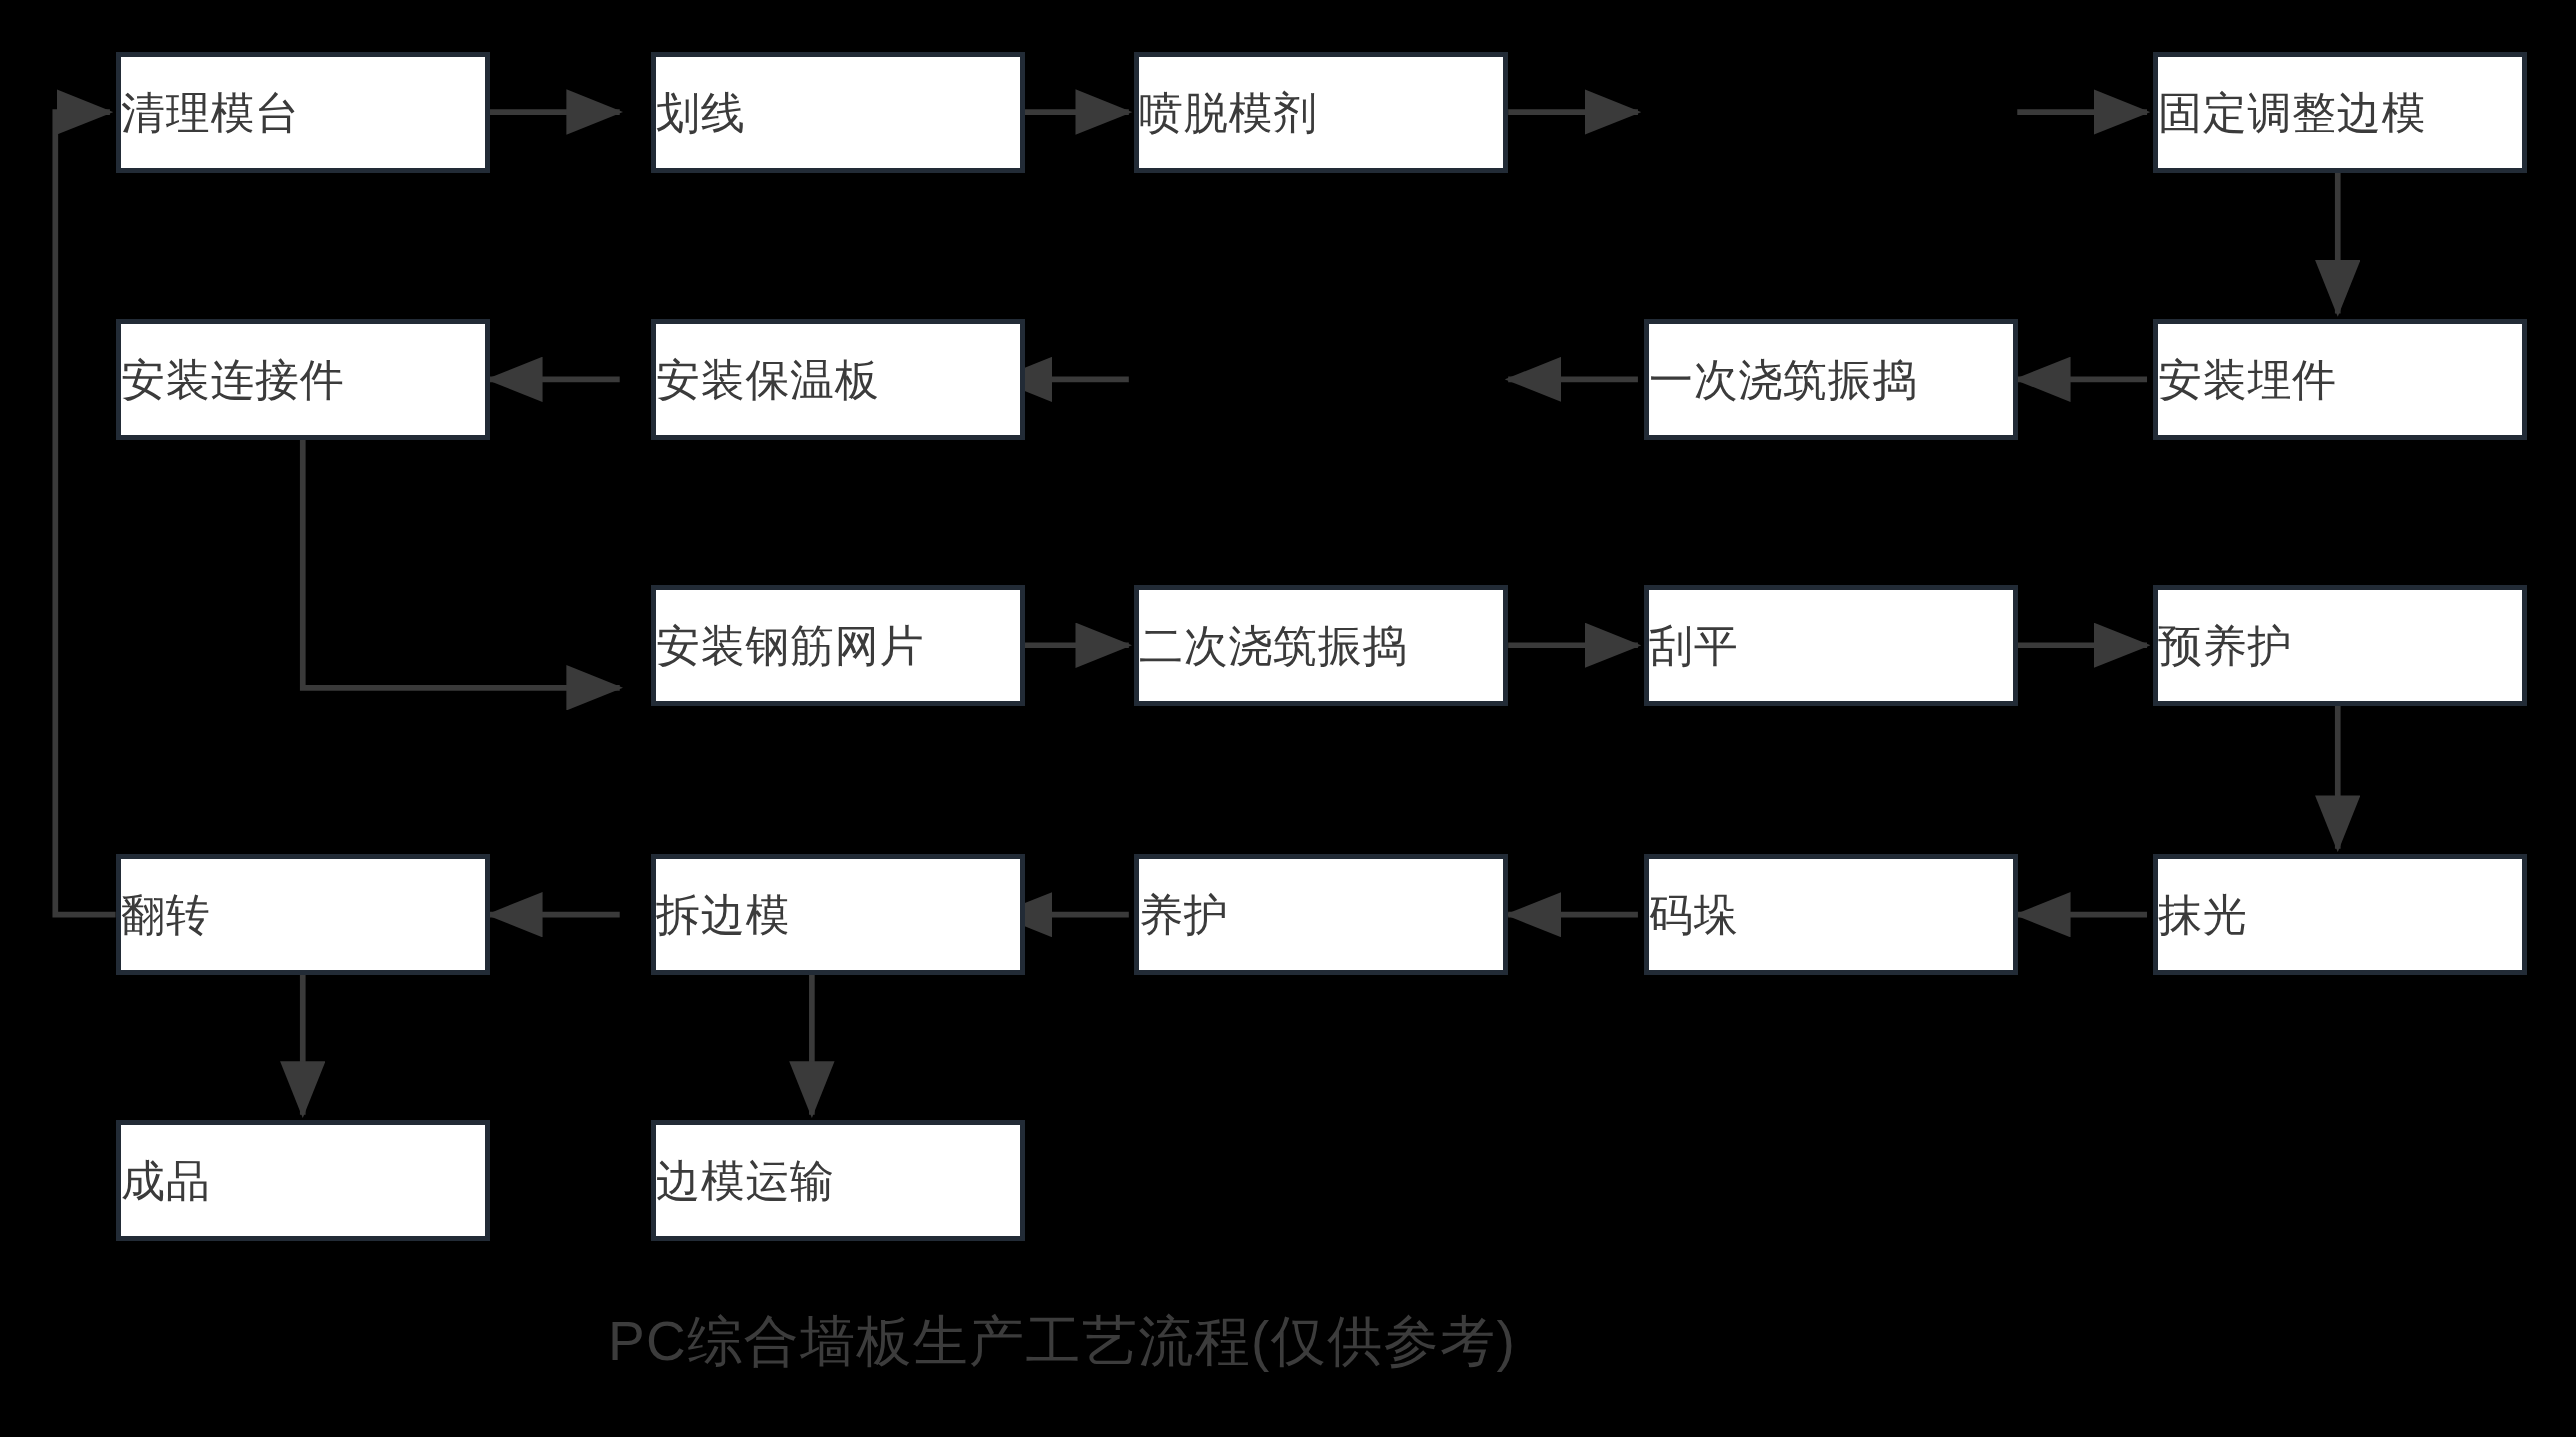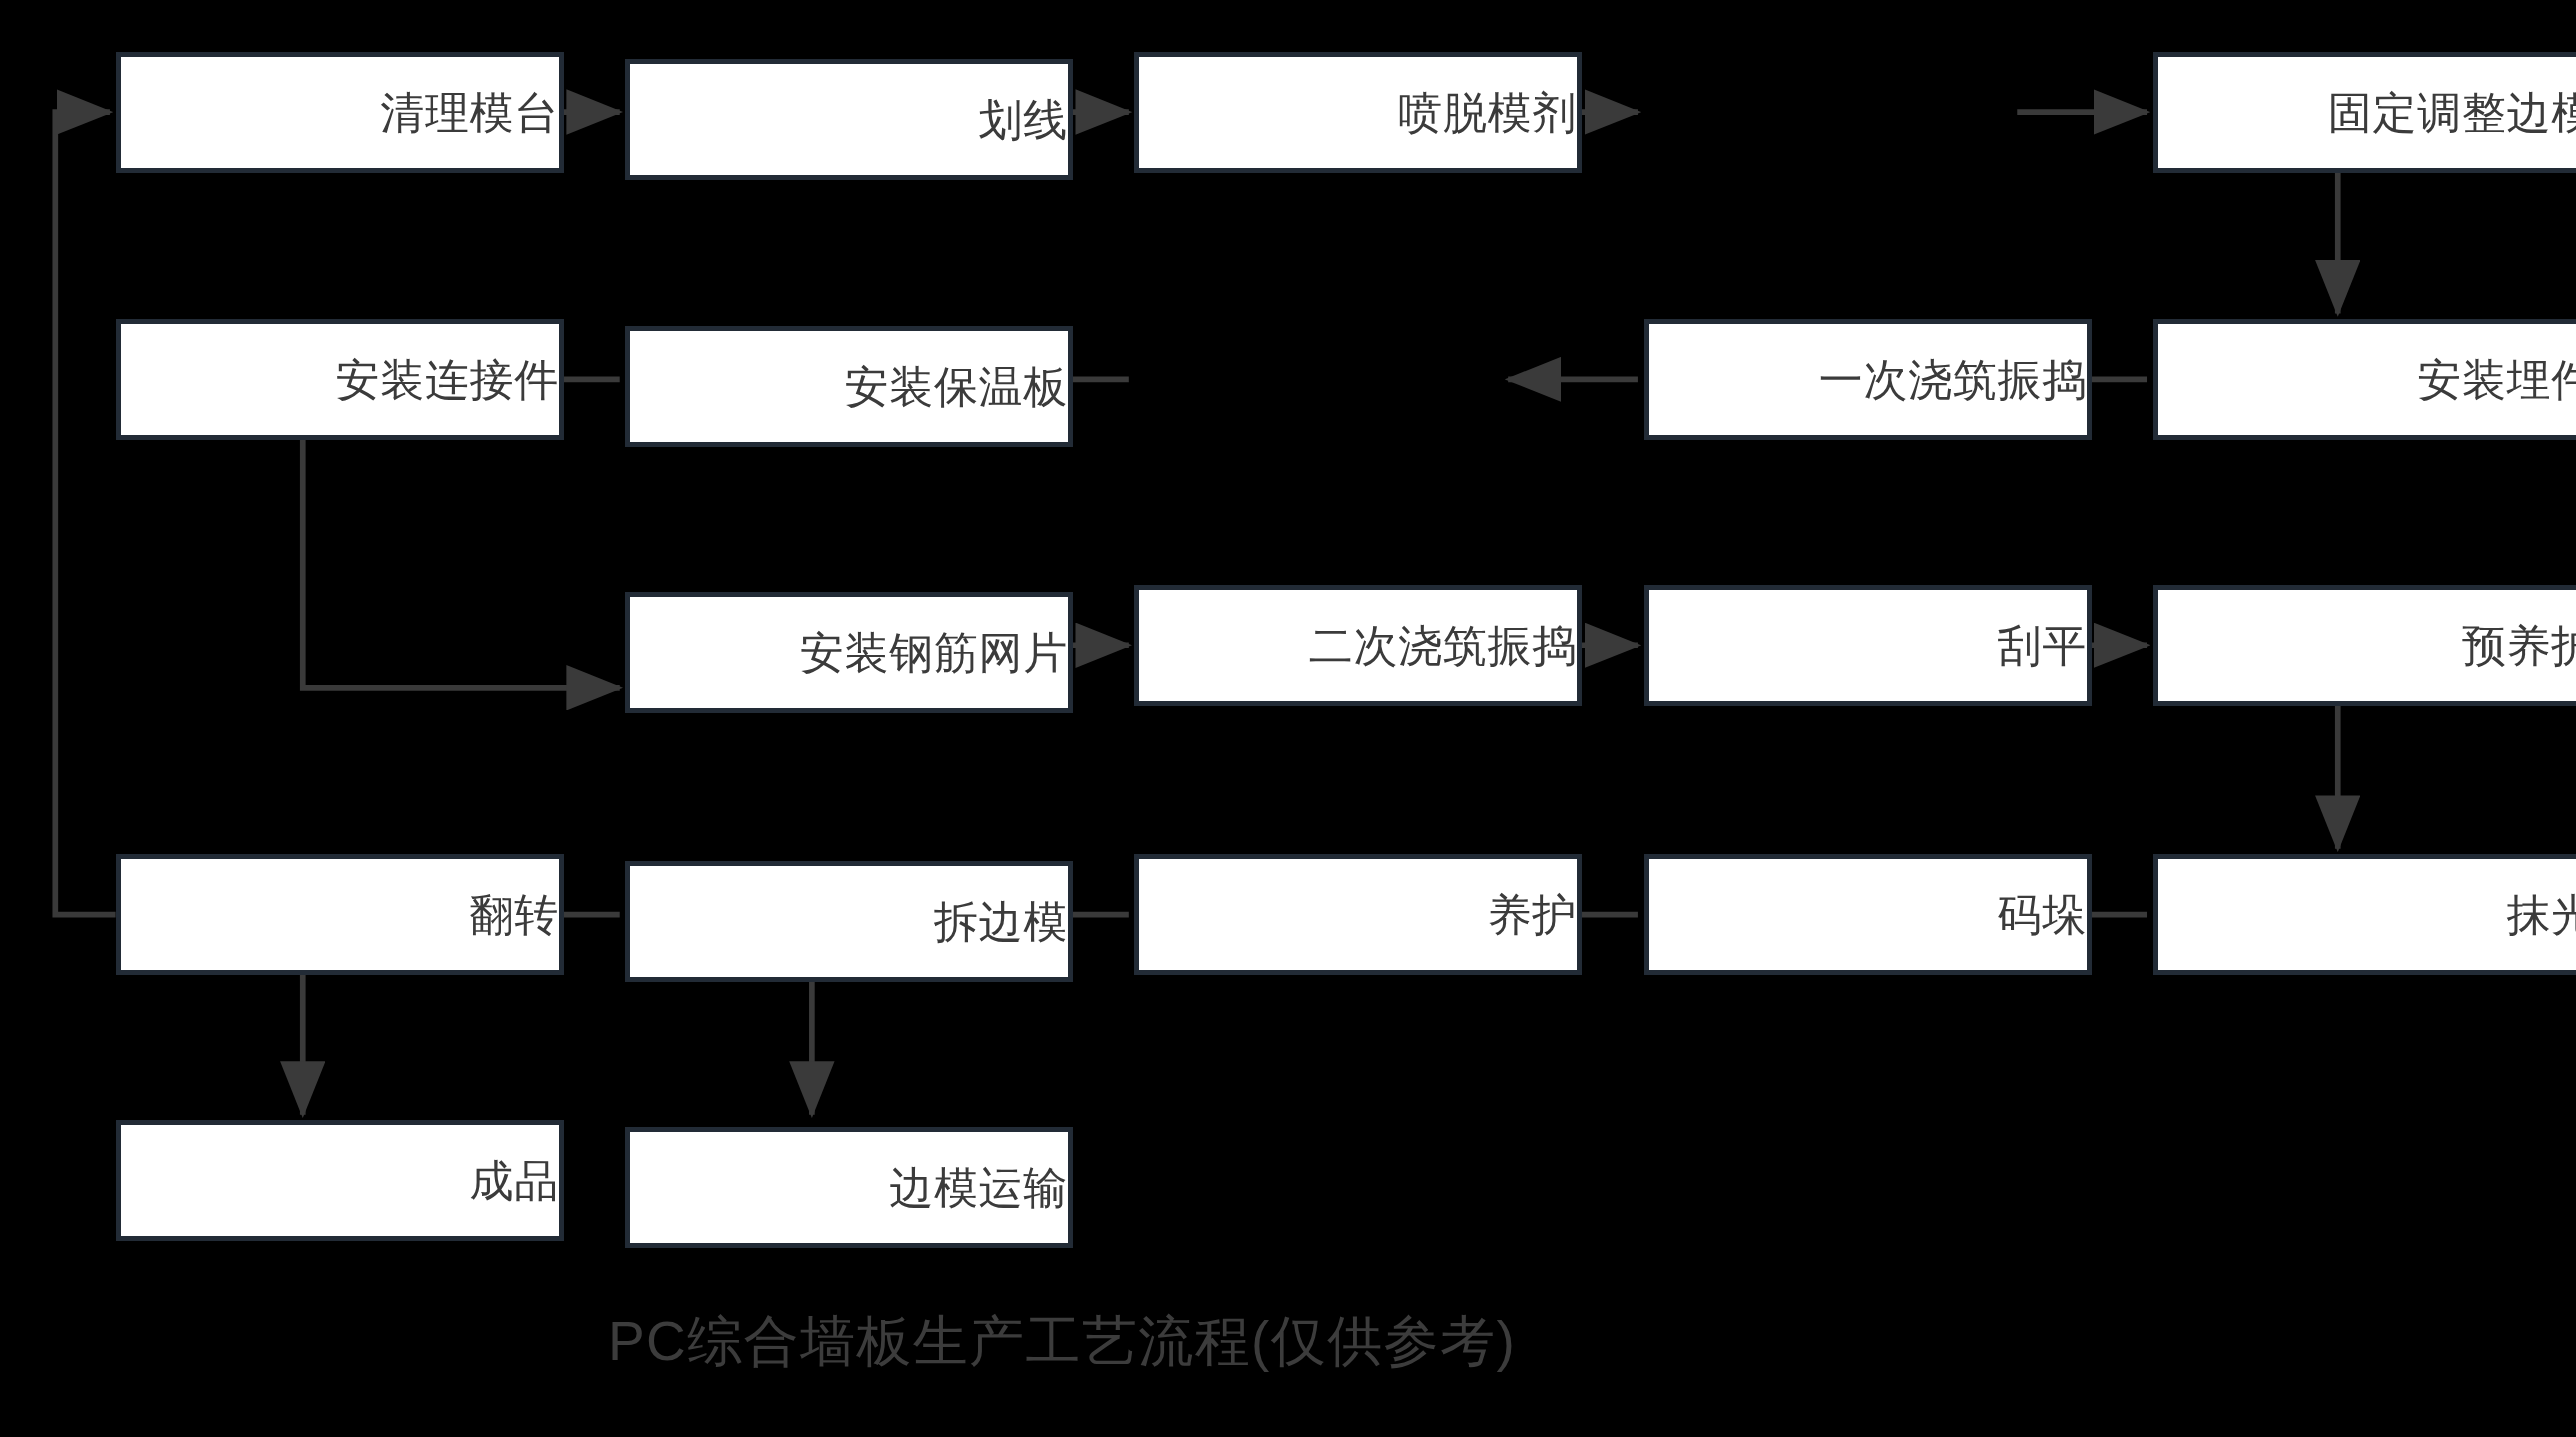--- a/index.html
+++ b/index.html
@@ -10,33 +10,33 @@
     overflow:hidden;
   }
   #canvas{position:relative;width:2576px;height:1438px;background:#000;}
   svg#edges{position:absolute;left:0;top:0;width:2576px;height:1438px;pointer-events:none;}
 
   .node{
     position:absolute;
     background:#ffffff;
     border:5.7px solid #222b36;
     box-sizing:border-box;
-    display:flex;align-items:center;justify-content:flex-end;
-    width:448px;height:121px;
+    display:flex;align-items:center;justify-content:flex-start;
+    width:374px;height:121px;
   }
   .node .label{
     color:#3b3b3b;
     font-size:44px;
     line-height:1;
     white-space:nowrap;
     letter-spacing:0.7px;
   }
 
   
-  .c1{left:116px;} .c2{left:625px;margin-top:7px;} .c3{left:1134px;}
+  .c1{left:116px;} .c2{left:651px;} .c3{left:1134px;}
   .c4{left:1644px;} .c5{left:2153px;}
   
   .r1{top:52px;} .r2{top:319px;} .r3{top:585px;}
   .r4{top:854px;} .r5{top:1120px;}
 
   #chart-title{
     position:absolute;
     left:0; top:1305px; width:2124px;
     text-align:center;
     color:#3c3c3c;

